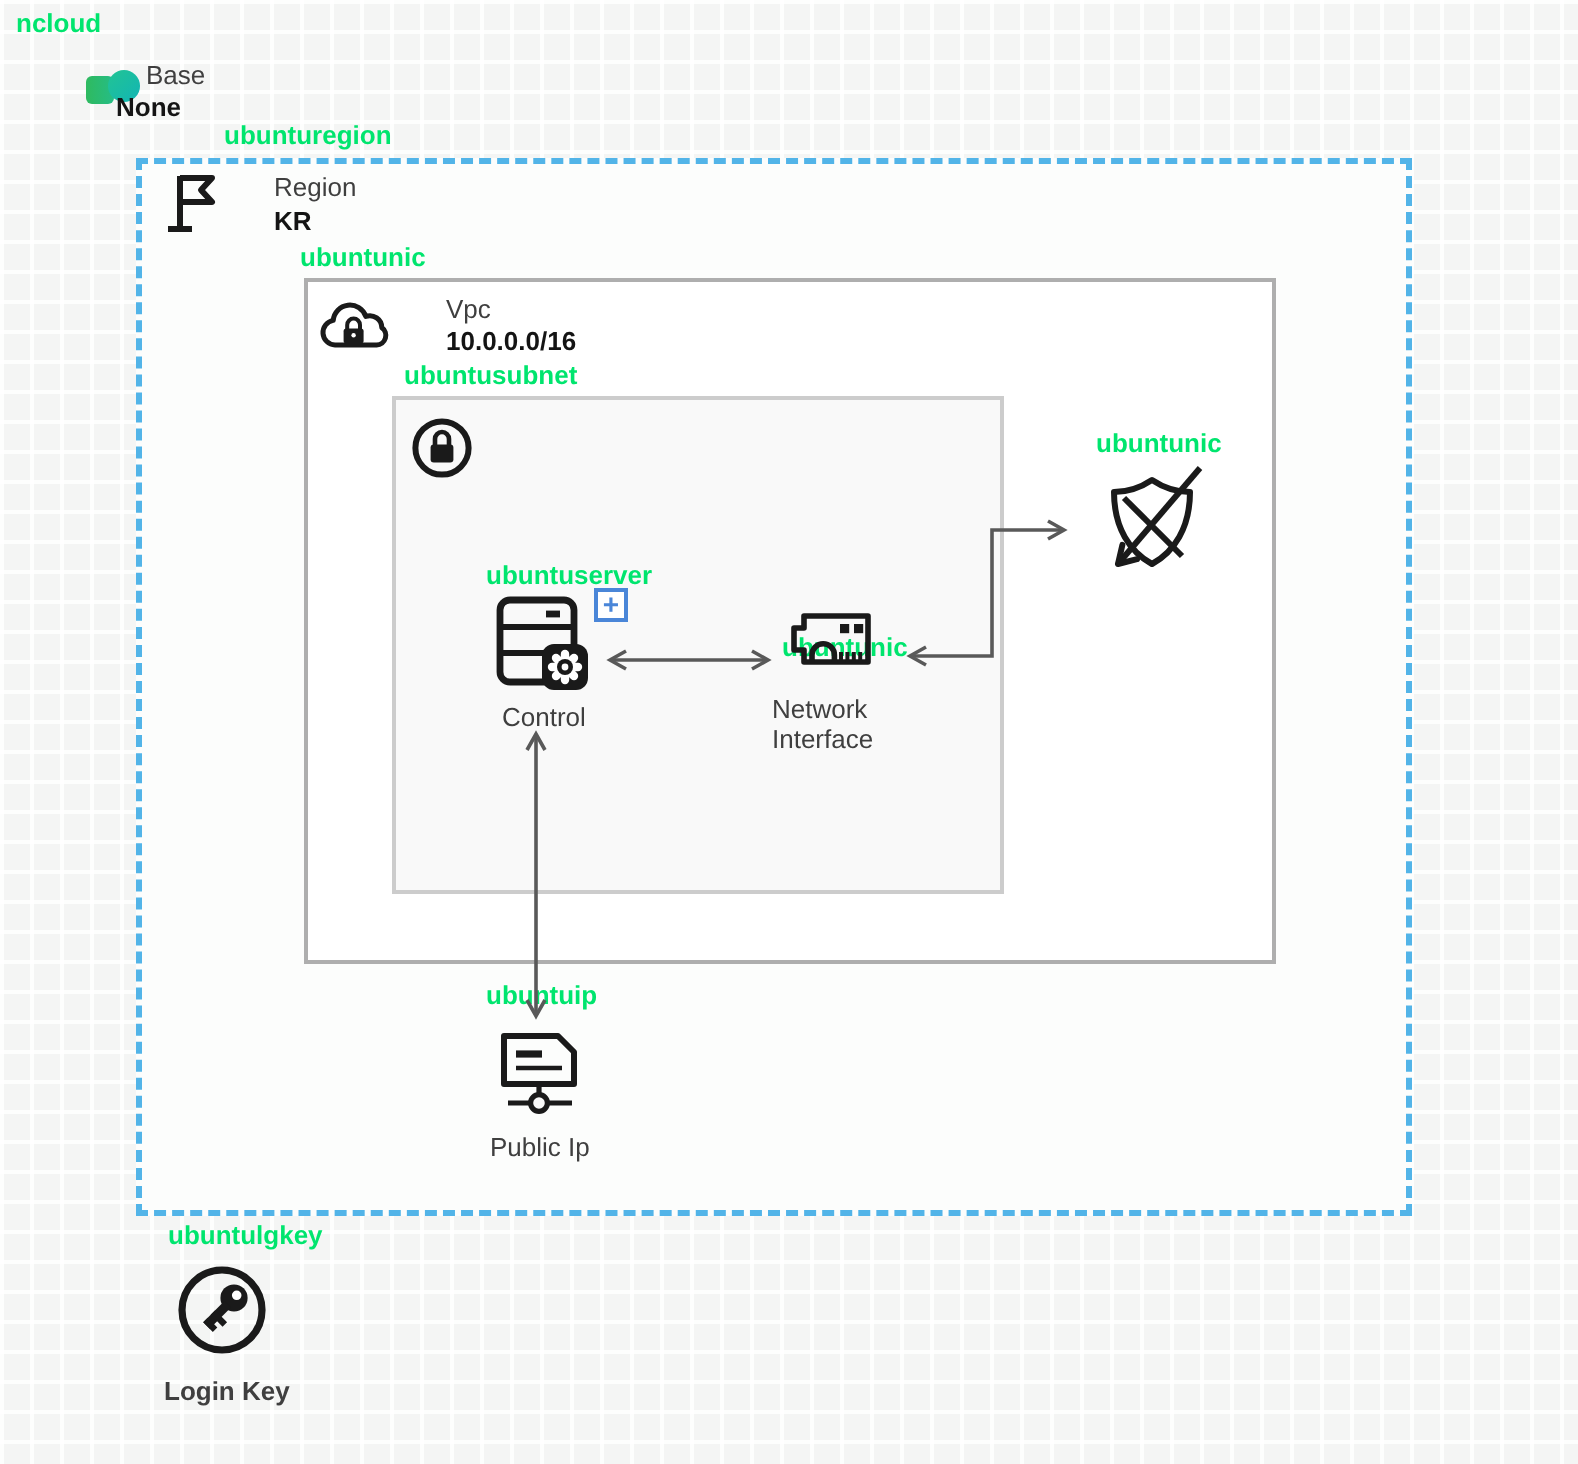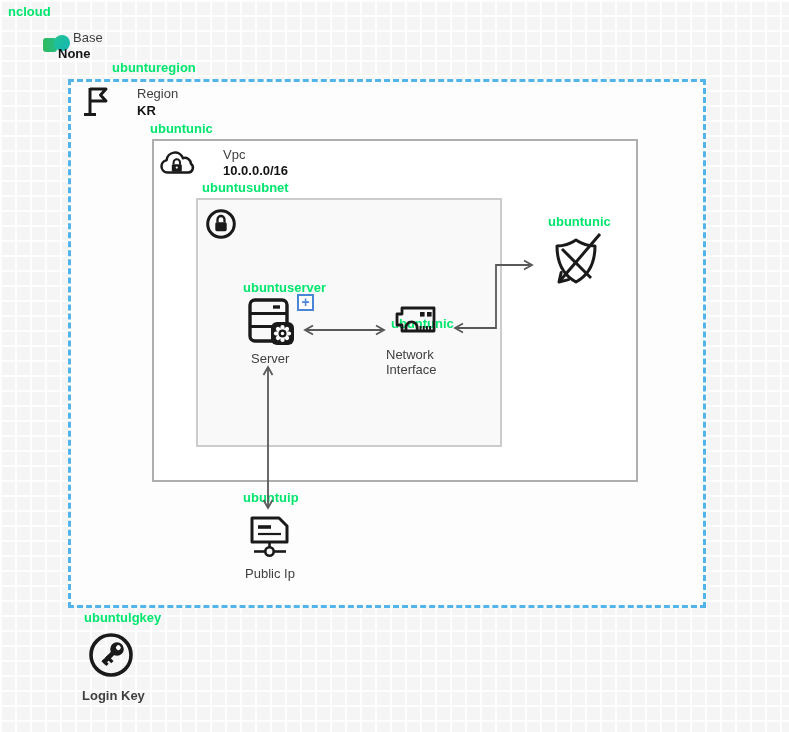--- a/index.html
+++ b/index.html
@@ -113,21 +113,21 @@
     <g stroke="#fff" stroke-width="4.2" stroke-linecap="round">
       <line x1="36.5" y1="31" x2="36.5" y2="44"></line>
       <line x1="30" y1="37.5" x2="43" y2="37.5"></line>
       <line x1="32" y1="33" x2="41" y2="42"></line>
       <line x1="41" y1="33" x2="32" y2="42"></line>
     </g>
     <circle cx="36.5" cy="37.5" r="4" fill="#1a1a1a"></circle>
     <circle cx="36.5" cy="37.5" r="1.7" fill="#fff"></circle>
   </svg>
   <div class="plus-badge">+</div>
-  <div class="caption" style="left:251px; top:351px;">Server</div>
+  <div class="caption" style="left:251px; top:351px;">Control</div>
 
   <div class="glabel" style="left:391px; top:280px;margin-top:36px;">ubuntunic</div>
   <svg class="node-icon" style="left:392px; top:300px;" width="48" height="38" viewBox="0 0 48 38">
     <path d="M5 14 h5 V8 h32 v23 H10 v-6 H5 Z" fill="none" stroke="#1a1a1a" stroke-width="2.8" stroke-linejoin="round"></path>
     <path d="M14 31 v-3.5 a5.6 5.6 0 0 1 11.2 0 V31" fill="none" stroke="#1a1a1a" stroke-width="2.8"></path>
     <rect x="28" y="12" width="4.6" height="4.6" fill="#1a1a1a"></rect>
     <rect x="35" y="12" width="4.6" height="4.6" fill="#1a1a1a"></rect>
     <g stroke="#1a1a1a" stroke-width="2">
       <line x1="28.5" y1="31" x2="28.5" y2="26"></line>
       <line x1="31.7" y1="31" x2="31.7" y2="26"></line>

